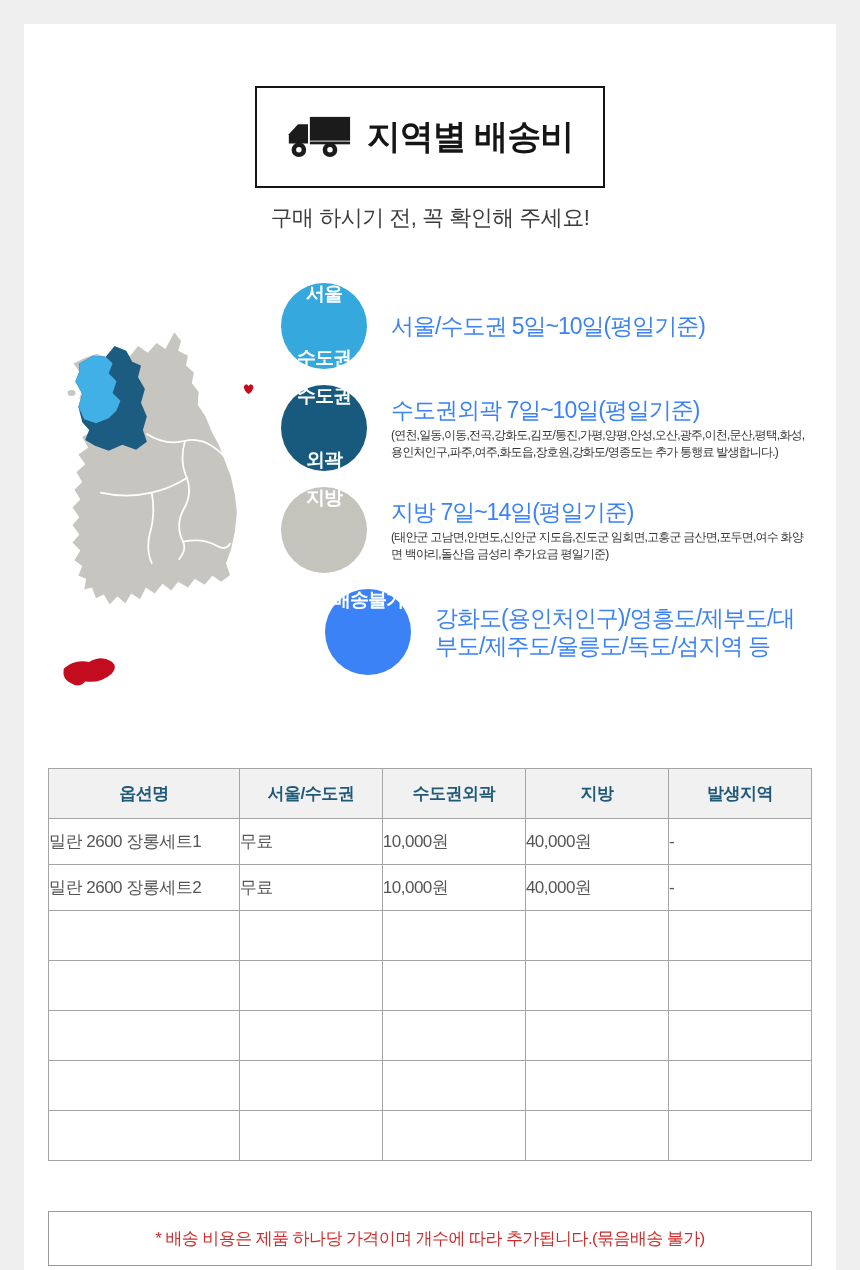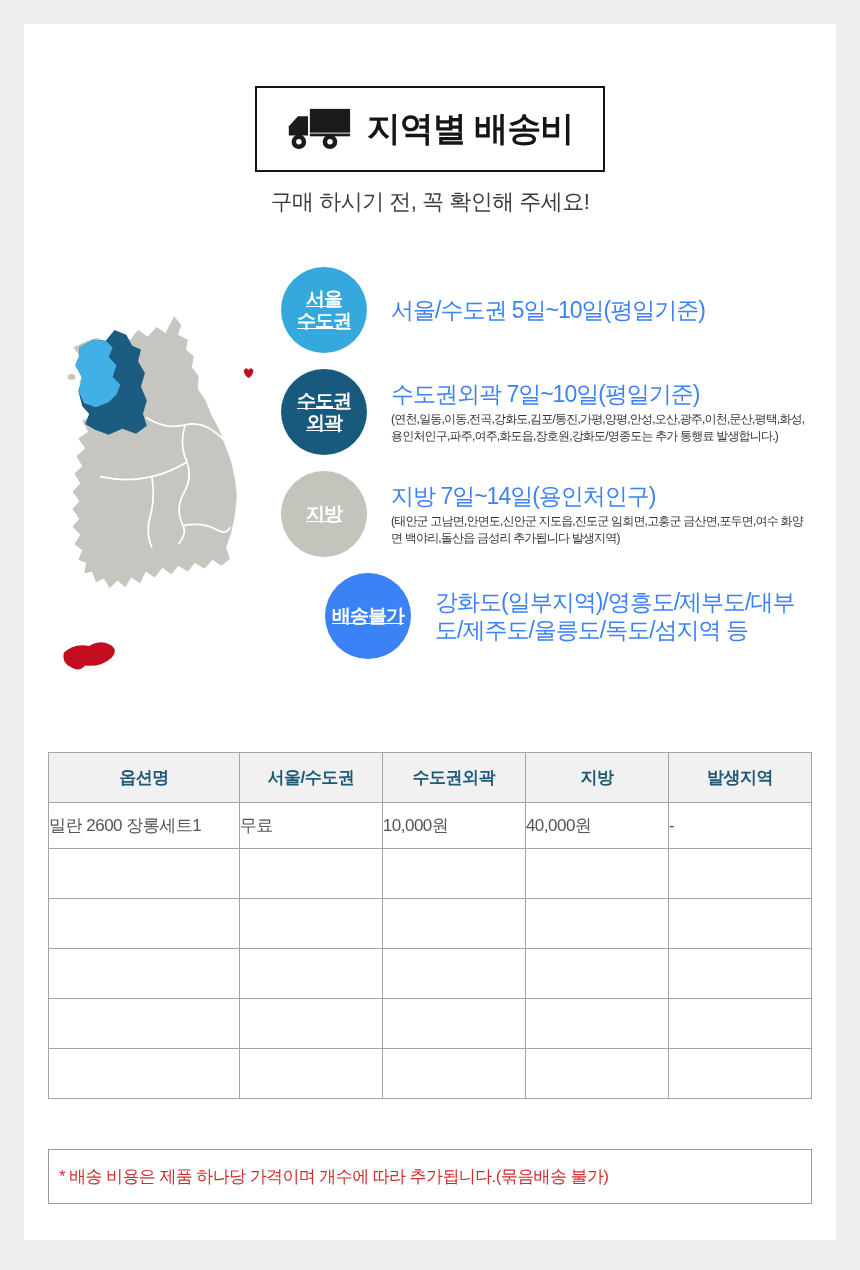--- a/index.html
+++ b/index.html
@@ -5,55 +5,54 @@
   * { margin:0; padding:0; box-sizing:border-box; }
   html,body { background:#efefef; font-family:"Liberation Sans","DejaVu Sans",sans-serif; }
   .card {
     width:812px; margin:24px auto 35px; background:#ffffff;
     padding:62px 0 36px;
   }
   
   .hdr { text-align:center; }
   .title-box {
     display:inline-flex; align-items:center; gap:16px;
-    border:2px solid #151515; padding:18px 30px; background:#fff;
+    border:2px solid #151515; padding:26px 30px; background:#fff;
   }
   .title-box .truck { width:64px; height:46px; display:block; }
   .title-text { font-size:34px; font-weight:700; color:#151515; letter-spacing:-1px; }
   .subtitle { margin-top:15px; font-size:22px; color:#3d3d3d; letter-spacing:-0.5px; }
   
   .region-sec { display:flex; margin-top:50px; padding:0 26px; }
   .map-wrap { width:225px; flex-shrink:0; margin-top:14px; }
   .map-wrap svg { width:225px; height:411px; display:block; }
   .info-col { flex:1; margin-left:6px; }
   .info-row { display:flex; align-items:center; margin-bottom:16px; }
   .badge {
     width:86px; height:86px; border-radius:50%; flex-shrink:0;
-    display:flex; flex-direction:column; align-items:center; justify-content:center;
+    display:flex; flex-direction:column; align-items:center; justify-content:space-between;
     color:#fff; font-weight:700; font-size:19px; line-height:1.15; letter-spacing:-1px;
     text-align:center;
-    text-decoration:underline;
   }
   .info-text { margin-left:24px; max-width:470px; }
   .info-title { font-size:23px; color:#3b82f6; font-weight:500; line-height:1.22; letter-spacing:-1px; }
   .info-detail { font-size:12px; color:#333; line-height:1.4; margin-top:3px; letter-spacing:-0.8px; }
   .info-detail:empty { display:none; }
   
   table.ship { width:764px; margin:60px auto 0; border-collapse:collapse; table-layout:fixed; }
   table.ship th, table.ship td { border:1px solid #a5a5a5; vertical-align:middle; }
   table.ship th {
     height:50px; background:#f1f1f1; color:#1e5a78; font-size:17px; font-weight:700; letter-spacing:-0.5px;
   }
   table.ship td { height:46px; color:#555; font-size:17px; letter-spacing:-0.5px; }
   table.ship col.c1 { width:25%; }
   table.ship tr.empty td { height:50px; }
   
   .note {
     width:764px; margin:50px auto 0; border:1px solid #9b9b9b;
-    padding:15px 10px; 
+    padding:15px 10px; text-align:center;
   }
   .note span { color:#cf2d2d; font-size:17px; letter-spacing:-0.6px; }
 </style>
 </head>
 <body>
 
 <div class="card">
 
   <div class="hdr">
     <div class="title-box">
@@ -120,31 +119,31 @@
           <div class="info-title">수도권외곽 7일~10일(평일기준)</div>
           <div class="info-detail">(연천,일동,이동,전곡,강화도,김포/통진,가평,양평,안성,오산,광주,이천,문산,평택,화성,용인처인구,파주,여주,화도읍,장호원,강화도/영종도는 추가 통행료 발생합니다.)</div>
         </div>
       </div>
 
       <div class="info-row">
         <div class="badge" style="background: rgb(197, 196, 188);">
           <span>지방</span>
         </div>
         <div class="info-text">
-          <div class="info-title">지방 7일~14일(용인처인구)</div>
-          <div class="info-detail">(태안군 고남면,안면도,신안군 지도읍,진도군 임회면,고흥군 금산면,포두면,여수 화양면 백야리,돌산읍 금성리 추가됩니다 발생지역)</div>
+          <div class="info-title">지방 7일~14일(평일기준)</div>
+          <div class="info-detail">(태안군 고남면,안면도,신안군 지도읍,진도군 임회면,고흥군 금산면,포두면,여수 화양면 백야리,돌산읍 금성리 추가요금 평일기준)</div>
         </div>
       </div>
 
       <div class="info-row">
         <div class="badge" style="background: #3b82f6; margin-left: 44px;">
           <span>배송불가</span>
         </div>
         <div class="info-text">
-          <div class="info-title">강화도(일부지역)/영흥도/제부도/대부도/제주도/울릉도/독도/섬지역 등</div>
+          <div class="info-title">강화도(용인처인구)/영흥도/제부도/대부도/제주도/울릉도/독도/섬지역 등</div>
 
         </div>
       </div>
 
     </div>
   </div>
 
   <table class="ship">
     <colgroup>
       <col class="c1">
@@ -163,20 +162,27 @@
       </tr>
     </thead>
     <tbody>
       <tr>
         <td>밀란 2600 장롱세트1</td>
         <td>무료</td>
         <td>10,000원</td>
         <td>40,000원</td>
         <td>-</td>
       </tr>
+      <tr>
+        <td>밀란 2600 장롱세트2</td>
+        <td>무료</td>
+        <td>10,000원</td>
+        <td>40,000원</td>
+        <td>-</td>
+      </tr>
       <tr class="empty">
           <td></td>
           <td></td>
           <td></td>
           <td></td>
           <td></td>
         </tr>
       <tr class="empty">
           <td></td>
           <td></td>

